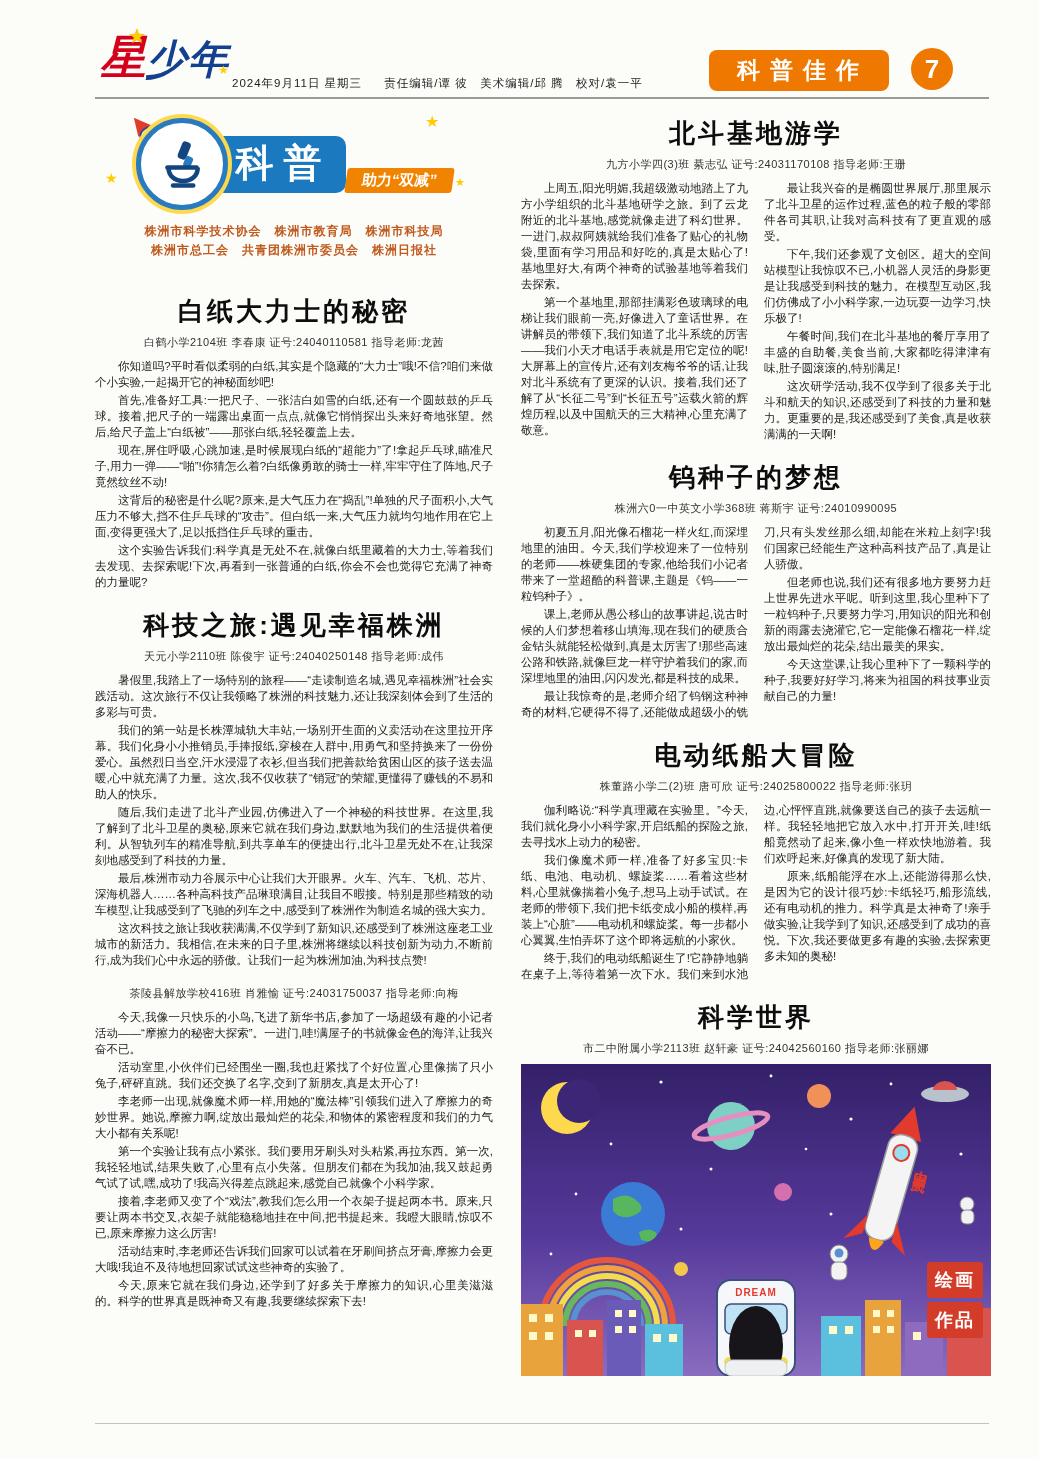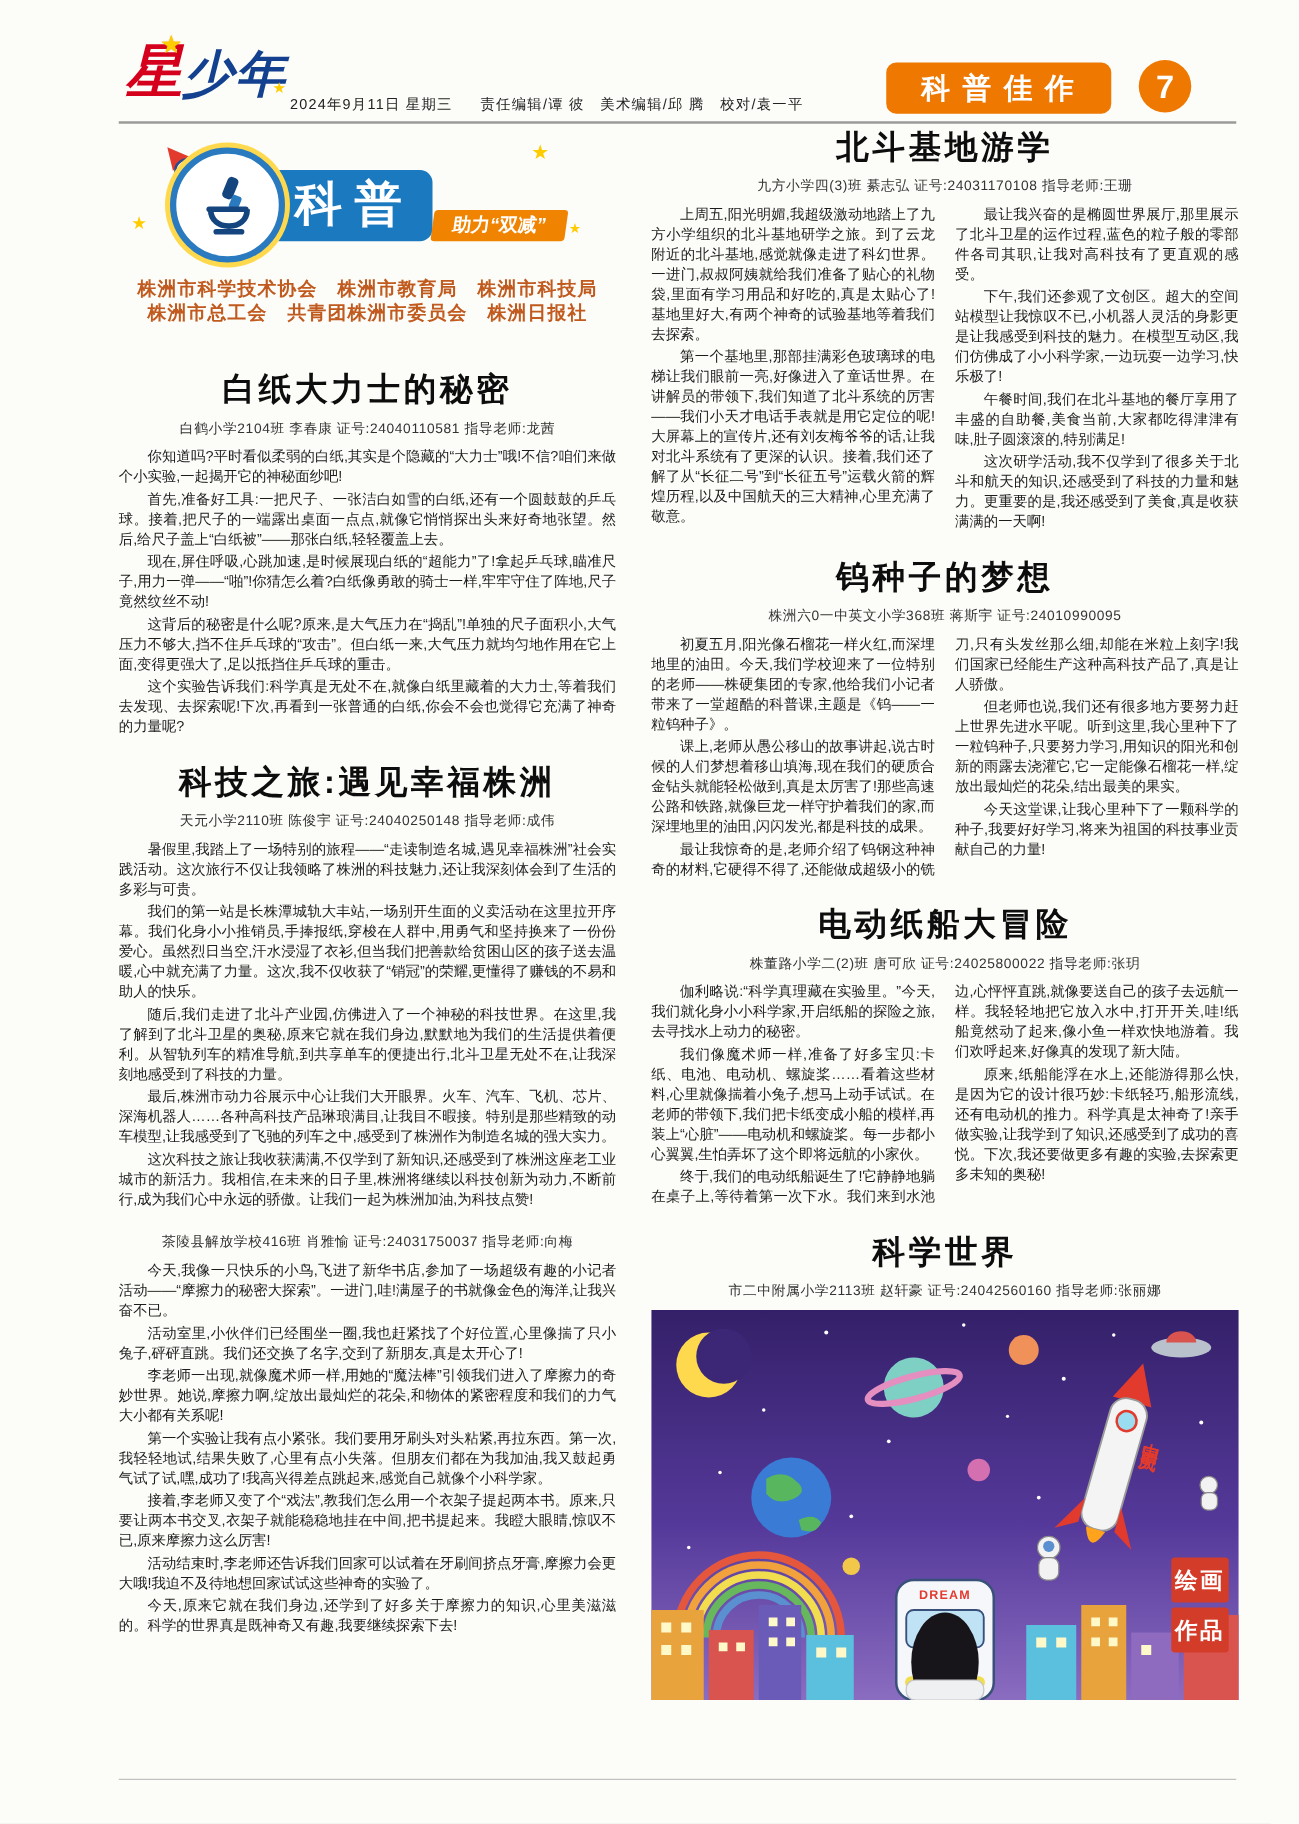--- a/index.html
+++ b/index.html
@@ -20,51 +20,51 @@
         background:#ee7800;color:#fff;font-size:26px;font-weight:bold;display:flex;align-items:center;justify-content:center;}
   .header-rule{position:absolute;left:95px;right:50px;top:97px;height:2px;background:#9a9a9a;}
   .footer-rule{position:absolute;left:95px;right:50px;top:1423px;height:1px;background:#c2c2c2;}
 
   
   .col-left{position:absolute;left:95px;top:106px;width:398px;}
   .col-right{position:absolute;left:521px;top:100px;width:470px;}
 
   .article{margin-bottom:18px;}
   .a-title{font-size:26px;font-weight:bold;text-align:center;margin:14px 0 6px;letter-spacing:3px;color:#0d0d0d;}
-  .col-right .article:first-child .a-title{margin-top:0;}
+  .col-right .article:first-child .a-title{margin-top:16px;}
   .a-byline{font-size:11px;text-align:center;color:#333;margin-bottom:8px;letter-spacing:0.5px;}
   .a-body p{font-size:11.5px;line-height:16px;text-align:justify;text-indent:2em;margin:0 0 2px;color:#1c1c1c;}
   .two-col{column-count:2;column-gap:16px;}
 
   
   .banner{position:relative;height:168px;padding-top:6px;}
   .banner-top{display:flex;align-items:center;justify-content:center;height:104px;}
   .scope-wrap{width:82px;height:82px;border-radius:50%;background:#fff;border:5px solid #2a7ac0;
         box-shadow:0 0 0 4px #ffd94d;display:flex;align-items:center;justify-content:center;z-index:2;margin-right:-14px;}
   .banner-labels{display:flex;flex-direction:row;align-items:flex-start;z-index:1;}
   .kepu-box{background:#1b79c0;color:#fff;font-size:38px;font-weight:bold;letter-spacing:10px;
         padding:2px 14px 4px 22px;border-radius:10px;}
   .ribbon{background:#f08300;color:#fff;font-size:15px;font-weight:bold;padding:3px 16px;margin-top:4px;
         transform:skewX(-8deg);align-self:flex-end;border-radius:3px;}
   .banner-rocket{position:absolute;left:26px;top:2px;width:58px;height:58px;}
   .bstar{position:absolute;color:#ffcc00;}
   .bstar.s1{left:10px;top:64px;font-size:14px;}
   .bstar.s2{left:330px;top:6px;font-size:16px;}
   .bstar.s3{left:360px;top:70px;font-size:11px;}
-  .banner-orgs{text-align:center;font-size:15px;font-weight:bold;color:#c05a1e;line-height:19px;margin-top:6px;letter-spacing:1px;}
+  .banner-orgs{text-align:center;font-size:12px;font-weight:bold;color:#c05a1e;line-height:19px;margin-top:6px;letter-spacing:1px;}
 
   
   .drawing-wrap{position:relative;width:470px;height:312px;margin-top:6px;}
   .drawing-wrap svg{position:absolute;left:0;top:0;}
   .rocket-label{position:absolute;right:58px;top:96px;writing-mode:vertical-rl;text-orientation:upright;
         color:#e23b2e;font-weight:bold;font-size:14px;letter-spacing:3px;transform:rotate(14deg);}
   .train-label{position:absolute;left:205px;top:223px;width:60px;text-align:center;color:#e23b2e;
         font-weight:bold;font-size;10px;font-size:10px;letter-spacing:1px;}
   .stamp{position:absolute;right:8px;bottom:38px;display:flex;flex-direction:column;gap:4px;}
-  .stamp-cell{background:#d43c2a;color:#fff;width:46px;height:36px;display:flex;align-items:center;
+  .stamp-cell{background:#d43c2a;color:#fff;width:56px;height:36px;display:flex;align-items:center;
         justify-content:center;font-size:18px;font-weight:bold;border-radius:3px;letter-spacing:2px;}
 </style>
 </head>
 <body>
 
 <div class="page">
 
   <div class="masthead">
     <span class="m-deco">★</span>
     <span class="m-star">星</span><span class="m-shao">少年</span>

